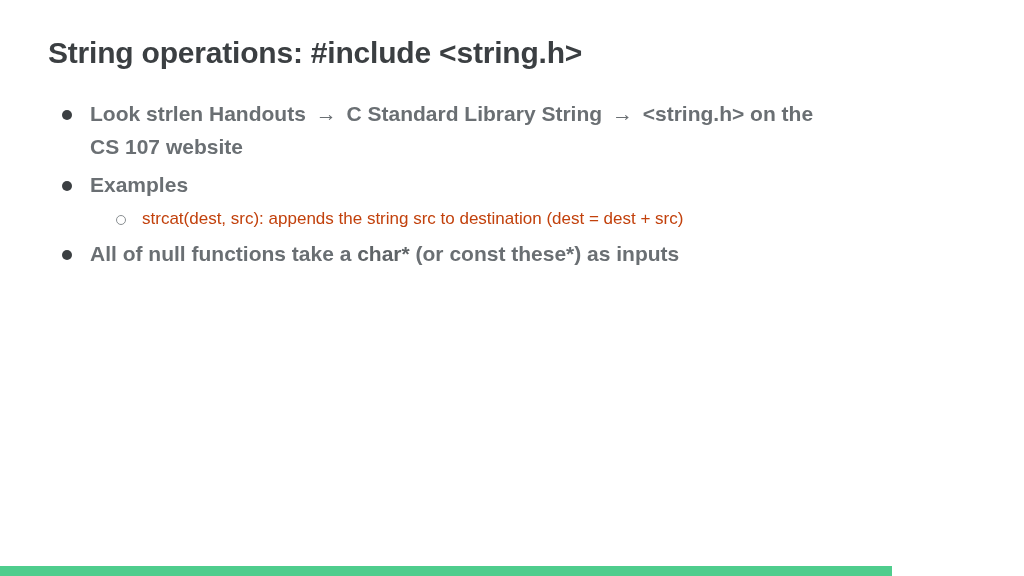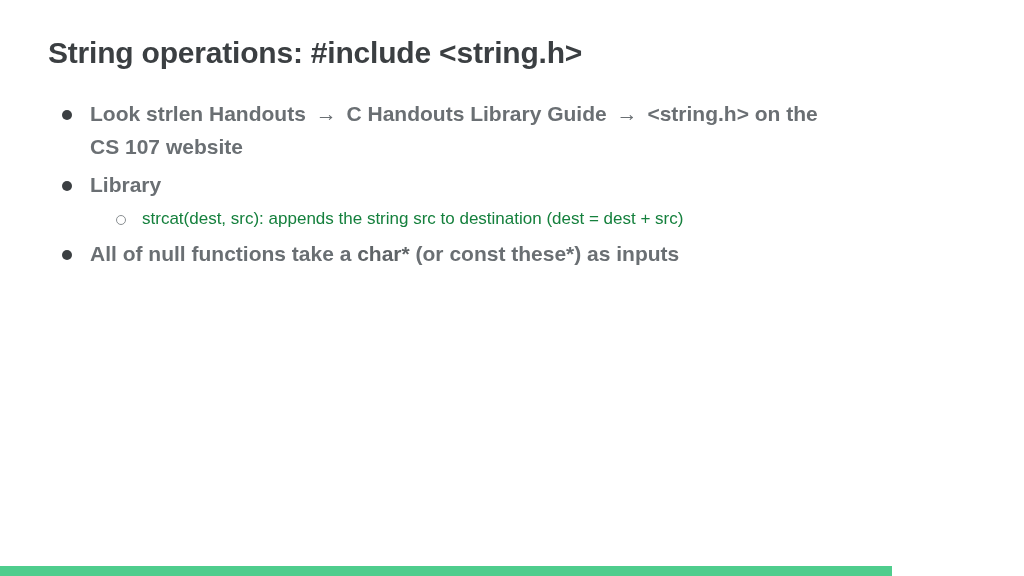--- a/index.html
+++ b/index.html
@@ -3,38 +3,38 @@
 <meta charset="utf-8">
 <style>
   * { margin: 0; padding: 0; box-sizing: border-box; }
   html, body { width: 1024px; height: 576px; font-family: "Segoe UI", "Helvetica Neue", Arial, sans-serif; background: #fff; overflow: hidden; }
   .slide { position: relative; width: 892px; height: 576px; padding: 36px 48px 0 48px; }
   .title { font-size: 30px; font-weight: 700; color: #3b3f42; letter-spacing: -0.2px; margin-bottom: 28px; }
   ul.level1 { list-style: none; }
   ul.level1 > li { position: relative; padding-left: 42px; margin-bottom: 6px; font-size: 21px; line-height: 1.55; color: #6a6f73; font-weight: 600; }
   ul.level1 > li::before { content: ""; position: absolute; left: 14px; top: 12px; width: 10px; height: 10px; border-radius: 50%; background: #3b3f42; }
   ul.level2 { list-style: none; margin-top: 4px; }
-  ul.level2 > li { position: relative; padding-left: 52px; margin-bottom: 3px; font-size: 17px; line-height: 1.55; color: #15803d; font-weight: 500; }
+  ul.level2 > li { position: relative; padding-left: 52px; margin-bottom: 3px; font-size: 17px; line-height: 1.55; color: #c2410c; font-weight: 500; }
   ul.level2 > li::before { content: ""; position: absolute; left: 26px; top: 9px; width: 8px; height: 8px; border-radius: 50%; border: 1.4px solid #8a8f92; background: transparent; }
   .bold { font-weight: 700; color: #5f6467; text-align: center; }
   .arrow { display: inline-block; margin: 0 4px; }
   .bottom-bar { position: absolute; left: 0; right: 0; bottom: 0; height: 10px; background: #4fcd8d; }
 </style>
 </head>
 <body>
 
 <div class="slide">
   <h1 class="title">String operations: #include &lt;string.h&gt;</h1>
 
   <ul class="level1">
     <li>
-      <span>Look strlen Handouts </span><span class="arrow">→</span><span> C Handouts Library Guide </span><span class="arrow">→</span><span> &lt;string.h&gt; on the CS 107 website</span>
+      <span>Look strlen Handouts </span><span class="arrow">→</span><span> C Standard Library String </span><span class="arrow">→</span><span> &lt;string.h&gt; on the CS 107 website</span>
     </li>
     <li>
-      <span>Library</span>
+      <span>Examples</span>
       <ul class="level2">
         <li>strcat(dest, src): appends the string src to destination (dest = dest + src)</li>
       </ul>
     </li>
     <li>
       <span>All of null functions take a </span><span class="bold">char*</span><span> (or const these*) as inputs</span>
     </li>
   </ul>
 
   <div class="bottom-bar"></div>

